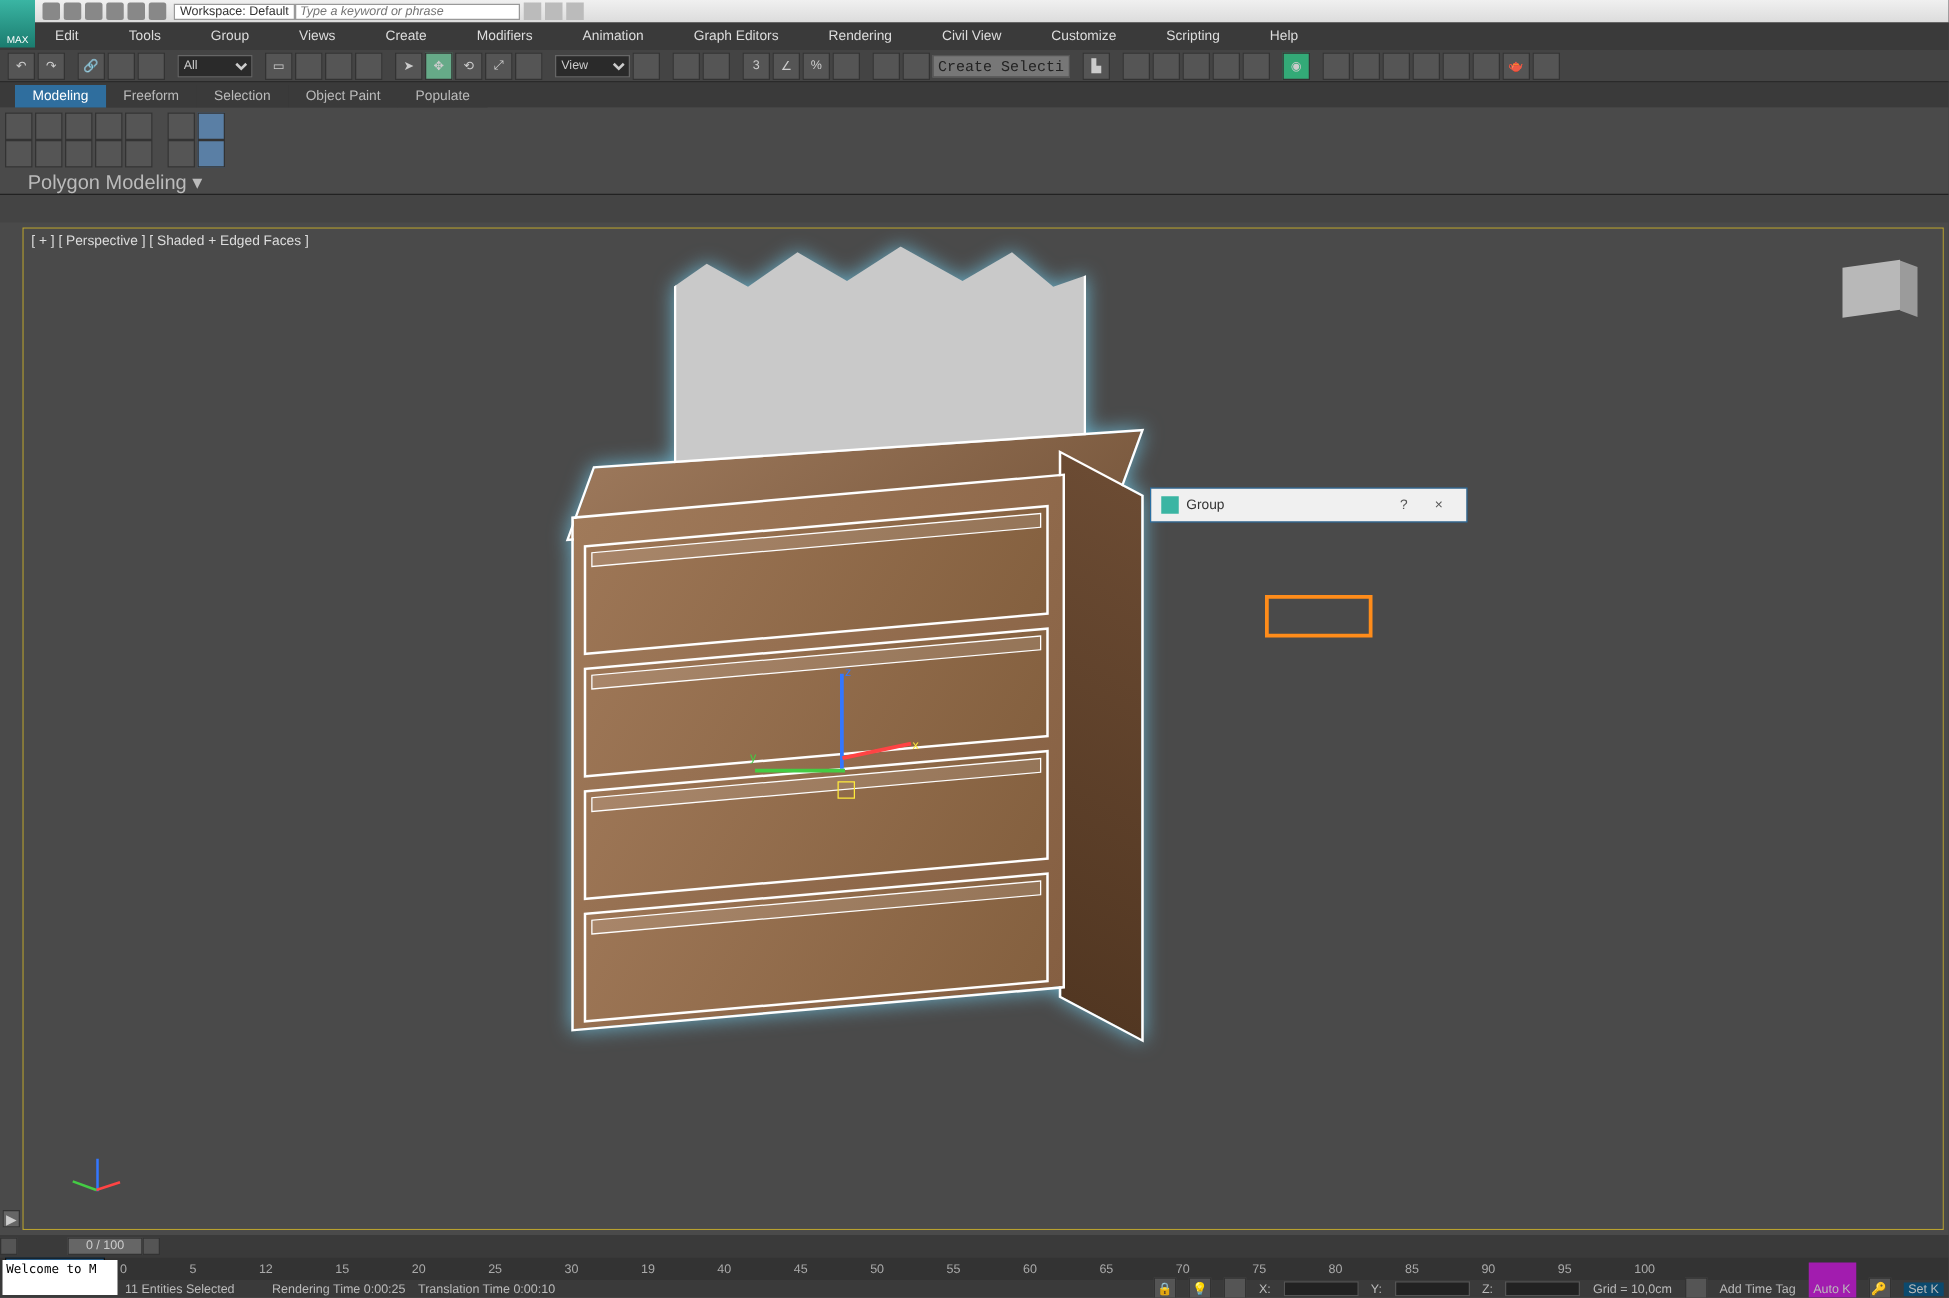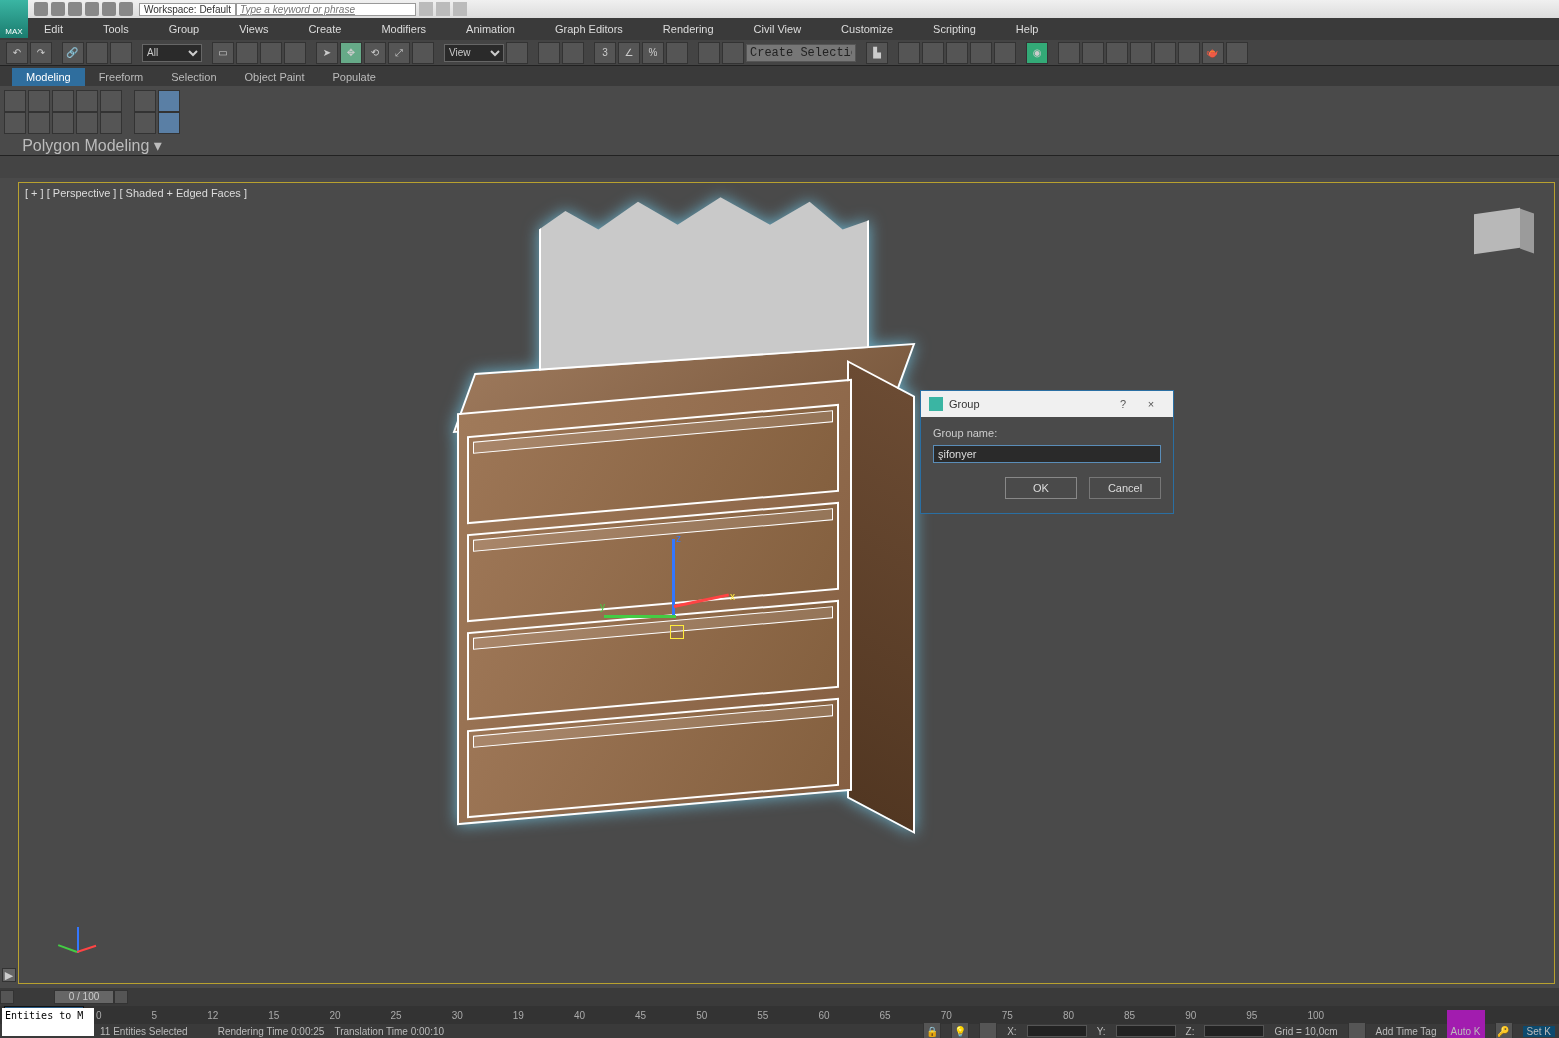--- a/index.html
+++ b/index.html
@@ -4,21 +4,21 @@
 <style>
 * { margin: 0; padding: 0; box-sizing: border-box; font-family: "Segoe UI", Tahoma, sans-serif; }
 body { background: #444; color: #ccc; font-size: 11px; width: 1559px; height: 1038px; overflow: hidden; position: relative; }
 
 
 .titlebar { height: 18px; background: linear-gradient(#f0f0f0,#dcdcdc); display: flex; align-items: center; padding: 0 4px; color: #333; }
 .titlebar .qat { display: flex; gap: 3px; align-items: center; }
 .titlebar .qat .qbtn { width: 14px; height: 14px; background: #888; border-radius: 2px; }
 .titlebar .ws { margin-left: 6px; background: #fff; border: 1px solid #999; padding: 0 4px; font-size: 10px; }
 .titlebar .title-center { flex: 1; text-align: center; font-size: 11px; }
-.titlebar .search { width: 180px; border: 1px solid #999; background: #fff; font-size: 10px; padding: 0 3px; font-style: italic; color: #888; text-decoration: underline; }
+.titlebar .search { width: 180px; border: 1px solid #999; background: #fff; font-size: 10px; padding: 0 3px; font-style: italic; color: #888; }
 .titlebar .rbtn { width: 14px; height: 14px; background: #bbb; margin-left: 3px; }
 
 .applogo { position: absolute; top: 0; left: 0; width: 28px; height: 38px; background: linear-gradient(#3ab5a3,#1b7c6f); z-index: 5; display:flex; align-items:flex-end; justify-content:center; color:#fff; font-size:8px; padding-bottom:2px;}
 
 
 .menubar { height: 22px; background: #3a3a3a; display: flex; align-items: center; padding-left: 32px; gap: 16px; }
 .menubar .mitem { padding: 0 12px; color: #ddd; cursor: pointer; line-height: 22px; }
 
 
 .maintoolbar { height: 26px; background: #444; border-bottom: 1px solid #222; display: flex; align-items: center; padding: 0 6px; gap: 2px; }
@@ -281,28 +281,20 @@
   </div>
 </div>
 
 <div class="dialog">
   <div class="dtitle">
     <div class="dicon"></div>
     <span>Group</span>
     <div class="spacer"></div>
     <div class="tb">?</div>
     <div class="tb">×</div>
-  </div>
-  <div class="dbody">
-    <div class="dlabel">Group name:</div>
-    <input class="dinput" value="şifonyer" style="">
-    <div class="dbtns">
-      <button class="dbtn ok">OK</button>
-      <button class="dbtn">Cancel</button>
-    </div>
   </div>
 </div>
 <div class="ok-highlight" style="top:476px; left:1012px; width:86px; height:34px;"></div>
 
 <div class="timeslider">
   <div class="tarrow"></div>
   <div class="tknob">0 / 100</div>
   <div class="tarrow"></div>
 </div>
 
@@ -346,13 +338,13 @@
   <span>Z:</span>
     <input class="sinput" style="">
   <span>Grid = 10,0cm</span>
   <div class="tbtn small"></div>
   <span>Add Time Tag</span>
   <span style="background:#a21caf;padding:16px 4px;">Auto K</span>
   <div class="tbtn small">🔑</div>
   <span style="background:#0c4a6e;padding:0 4px;">Set K</span>
 </div>
 
-<div class="welcome">Entities to M</div>
+<div class="welcome">Welcome to M</div>
 
 </body></html>

